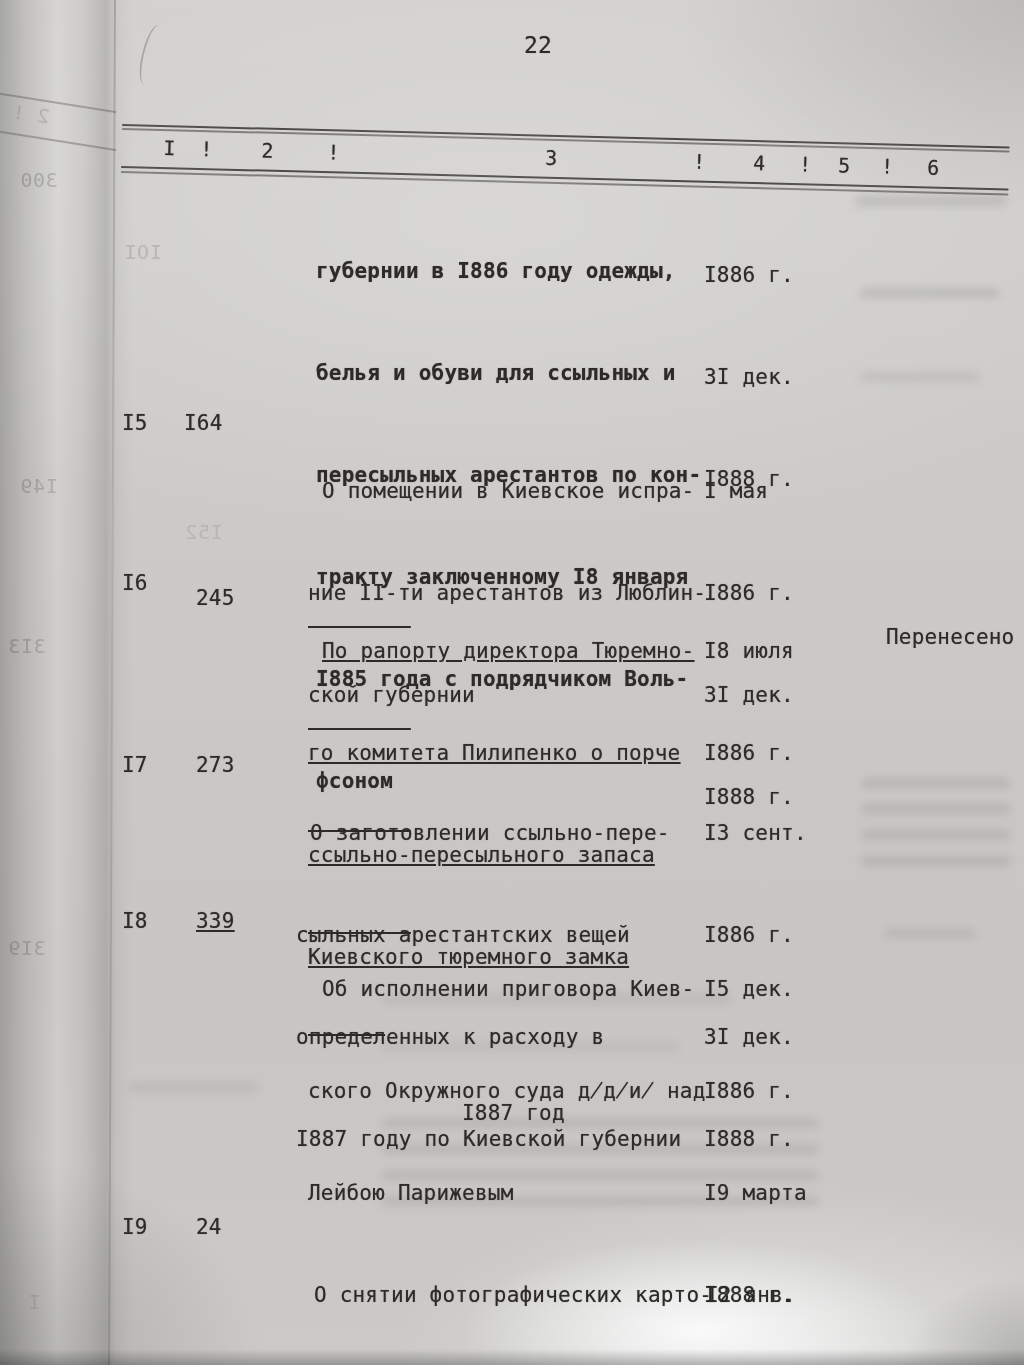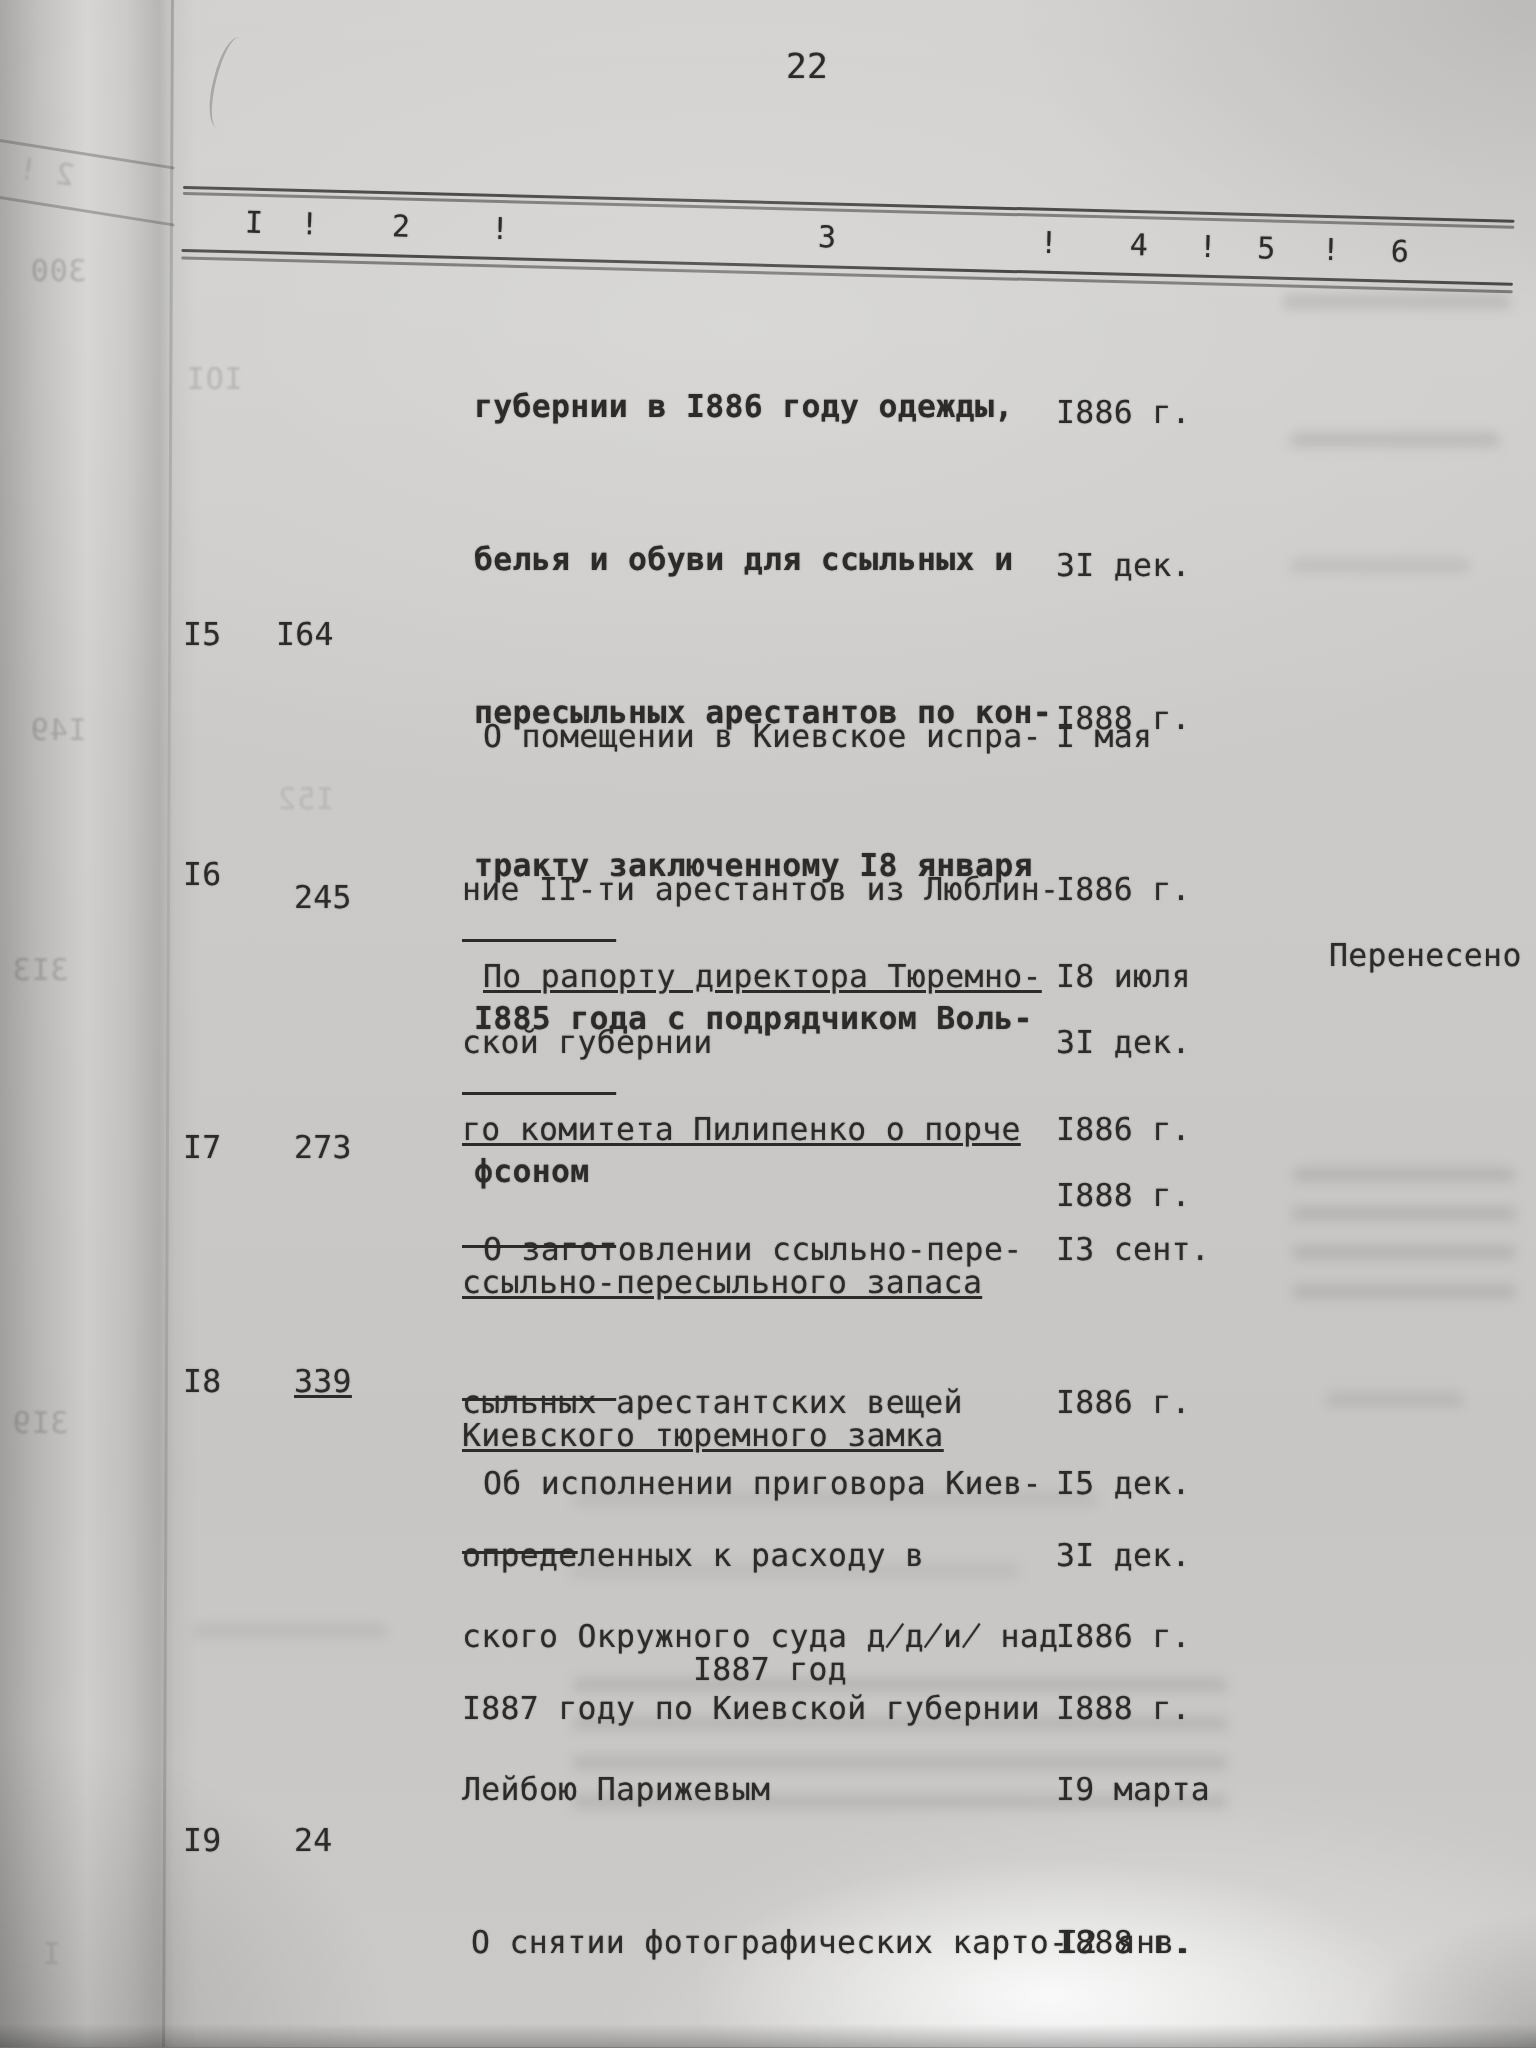--- a/index.html
+++ b/index.html
@@ -141,21 +141,21 @@
       <div class="typed" style="left:704px;top:566px;">
         <div class="tl">I8 июля</div>
         <div class="tl">I886 г.</div>
       </div>
       <div class="typed" style="left:886px;top:620px;">Перенесено</div>
     </div>
 
     <div>
       <div class="typed" style="left:122px;top:748px;">I7</div>
       <div class="typed" style="left:196px;top:748px;">273</div>
-      <div class="typed" style="left:308px;top:748px;">
+      <div class="typed" style="left:296px;top:748px;">
         <div class="tl indent">О заготовлении ссыльно-пере-</div>
         <div class="tl">сыльных арестантских вещей</div>
         <div class="tl">определенных к расходу в</div>
         <div class="tl">I887 году по Киевской губернии</div>
       </div>
       <div class="typed" style="left:704px;top:748px;">
         <div class="tl">I3 сент.</div>
         <div class="tl">I886 г.</div>
         <div class="tl">3I дек.</div>
         <div class="tl">I888 г.</div>

